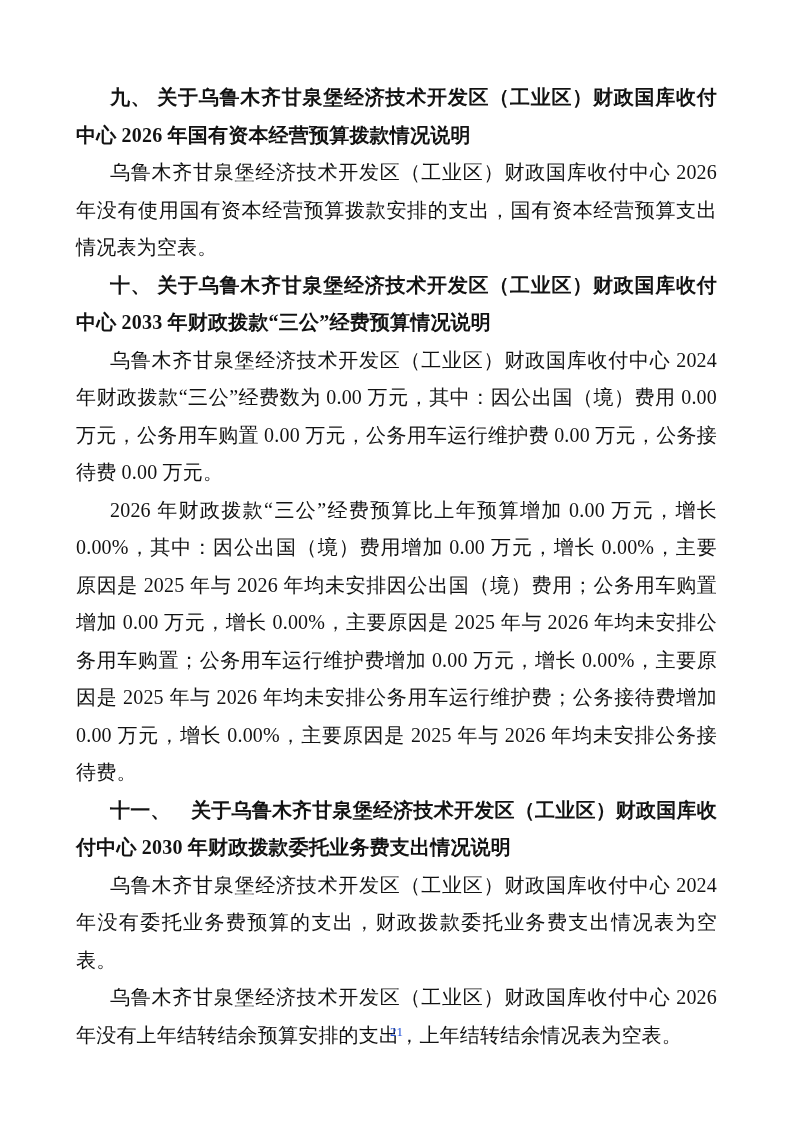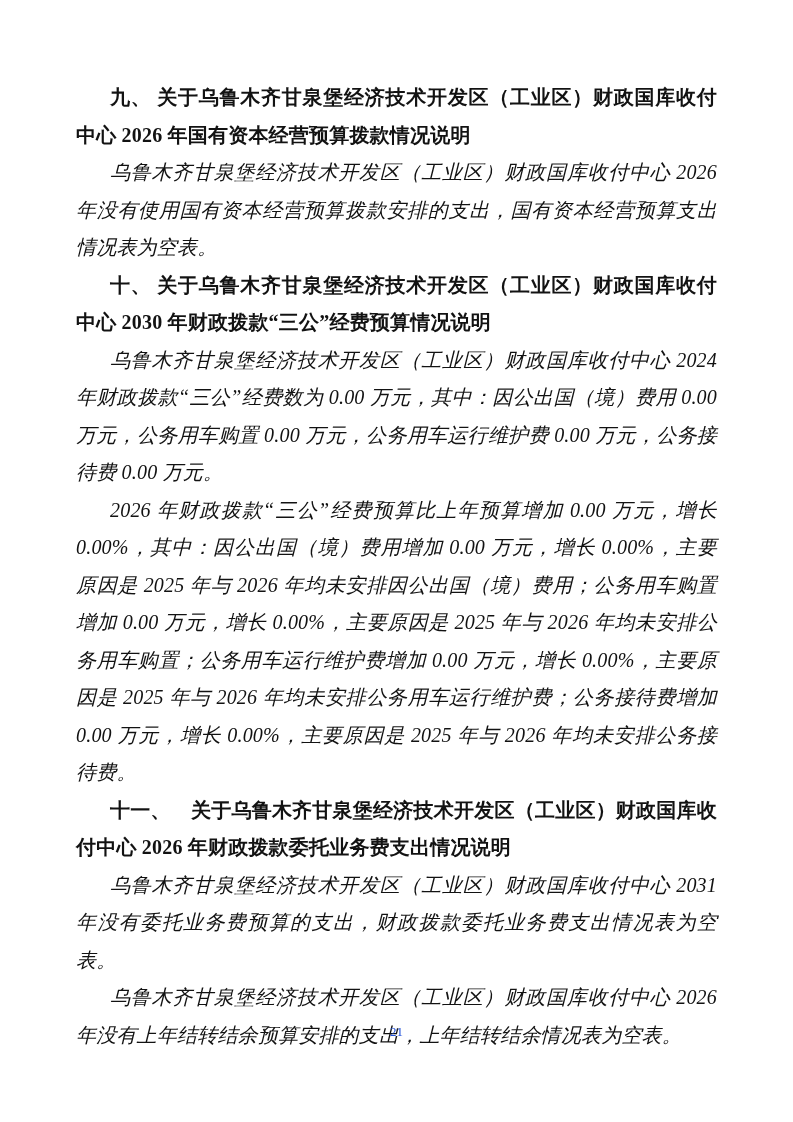--- a/index.html
+++ b/index.html
@@ -29,42 +29,41 @@
   .block {
     margin: 0;
     padding: 0;
     text-indent: 34px;
   }
   .heading {
     font-weight: 700;
   }
   .paragraph {
     font-weight: 400;
-    font-style: italic;
   }
   .page-number {
     position: absolute;
     left: 0;
     right: 0;
     top: 1024px;
     text-align: center;
     font-size: 13px;
     line-height: 16px;
     color: #1d4ed8;
     font-family: "Liberation Serif", "DejaVu Serif", serif;
   }
 </style>
 </head>
 <body>
 
 <div class="page">
   <div class="content">
     <p class="block heading">九、 关于乌鲁木齐甘泉堡经济技术开发区（工业区）财政国库收付中心 2026 年国有资本经营预算拨款情况说明</p>
     <p class="block paragraph">乌鲁木齐甘泉堡经济技术开发区（工业区）财政国库收付中心 2026 年没有使用国有资本经营预算拨款安排的支出，国有资本经营预算支出情况表为空表。</p>
-    <p class="block heading">十、 关于乌鲁木齐甘泉堡经济技术开发区（工业区）财政国库收付中心 2030 年财政拨款“三公”经费预算情况说明</p>
+    <p class="block heading">十、 关于乌鲁木齐甘泉堡经济技术开发区（工业区）财政国库收付中心 2033 年财政拨款“三公”经费预算情况说明</p>
     <p class="block paragraph">乌鲁木齐甘泉堡经济技术开发区（工业区）财政国库收付中心 2024 年财政拨款“三公”经费数为 0.00 万元，其中：因公出国（境）费用 0.00 万元，公务用车购置 0.00 万元，公务用车运行维护费 0.00 万元，公务接待费 0.00 万元。</p>
     <p class="block paragraph">2026 年财政拨款“三公”经费预算比上年预算增加 0.00 万元，增长 0.00%，其中：因公出国（境）费用增加 0.00 万元，增长 0.00%，主要原因是 2025 年与 2026 年均未安排因公出国（境）费用；公务用车购置增加 0.00 万元，增长 0.00%，主要原因是 2025 年与 2026 年均未安排公务用车购置；公务用车运行维护费增加 0.00 万元，增长 0.00%，主要原因是 2025 年与 2026 年均未安排公务用车运行维护费；公务接待费增加 0.00 万元，增长 0.00%，主要原因是 2025 年与 2026 年均未安排公务接待费。</p>
-    <p class="block heading">十一、　关于乌鲁木齐甘泉堡经济技术开发区（工业区）财政国库收付中心 2026 年财政拨款委托业务费支出情况说明</p>
-    <p class="block paragraph">乌鲁木齐甘泉堡经济技术开发区（工业区）财政国库收付中心 2031 年没有委托业务费预算的支出，财政拨款委托业务费支出情况表为空表。</p>
+    <p class="block heading">十一、　关于乌鲁木齐甘泉堡经济技术开发区（工业区）财政国库收付中心 2030 年财政拨款委托业务费支出情况说明</p>
+    <p class="block paragraph">乌鲁木齐甘泉堡经济技术开发区（工业区）财政国库收付中心 2024 年没有委托业务费预算的支出，财政拨款委托业务费支出情况表为空表。</p>
     <p class="block paragraph">乌鲁木齐甘泉堡经济技术开发区（工业区）财政国库收付中心 2026 年没有上年结转结余预算安排的支出，上年结转结余情况表为空表。</p>
   </div>
   <div class="page-number">21</div>
 </div>
 
 </body></html>

